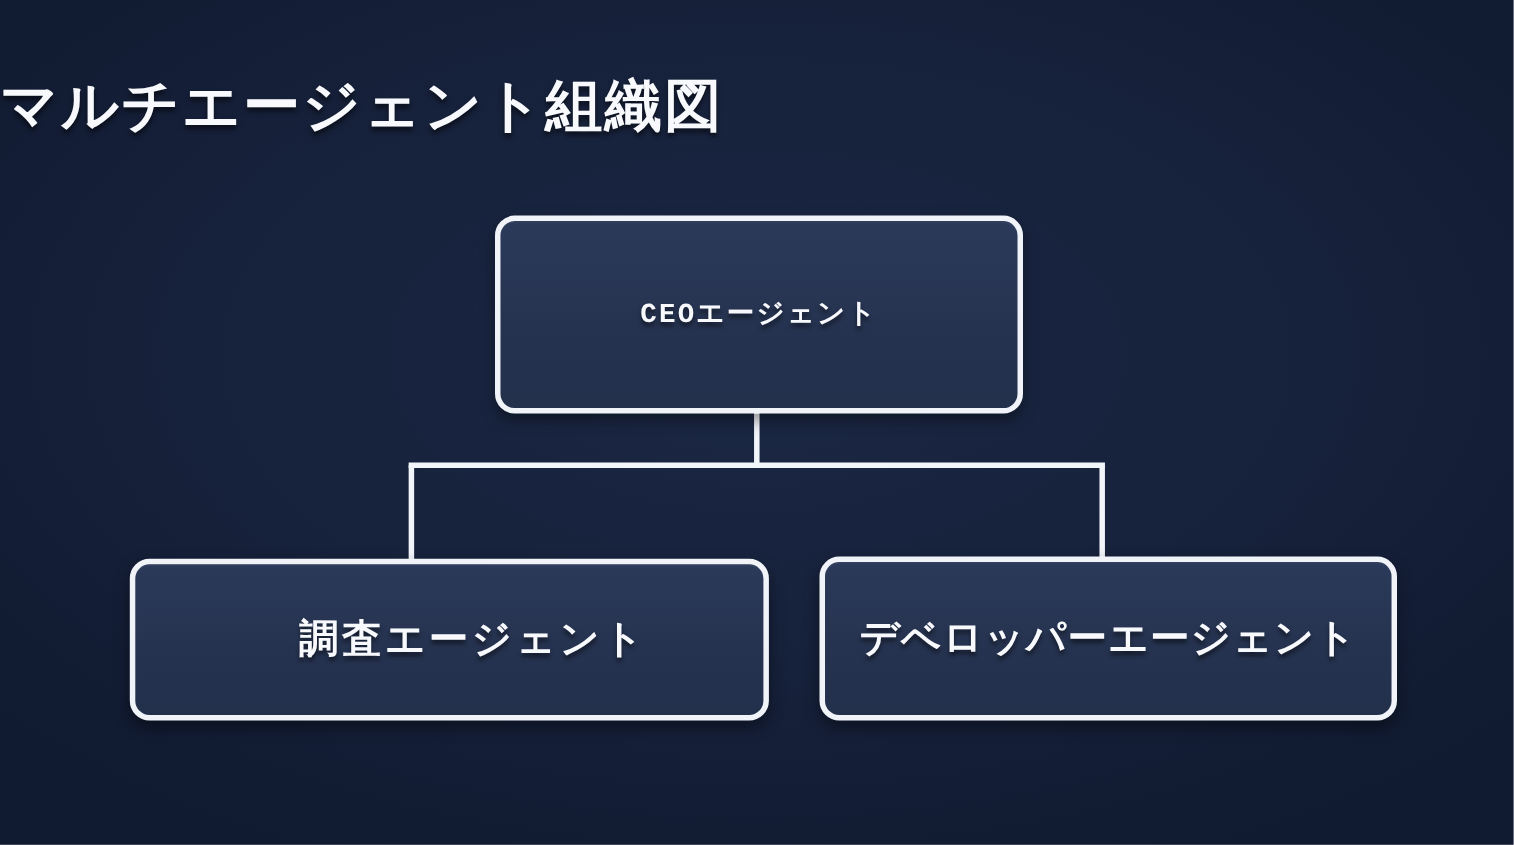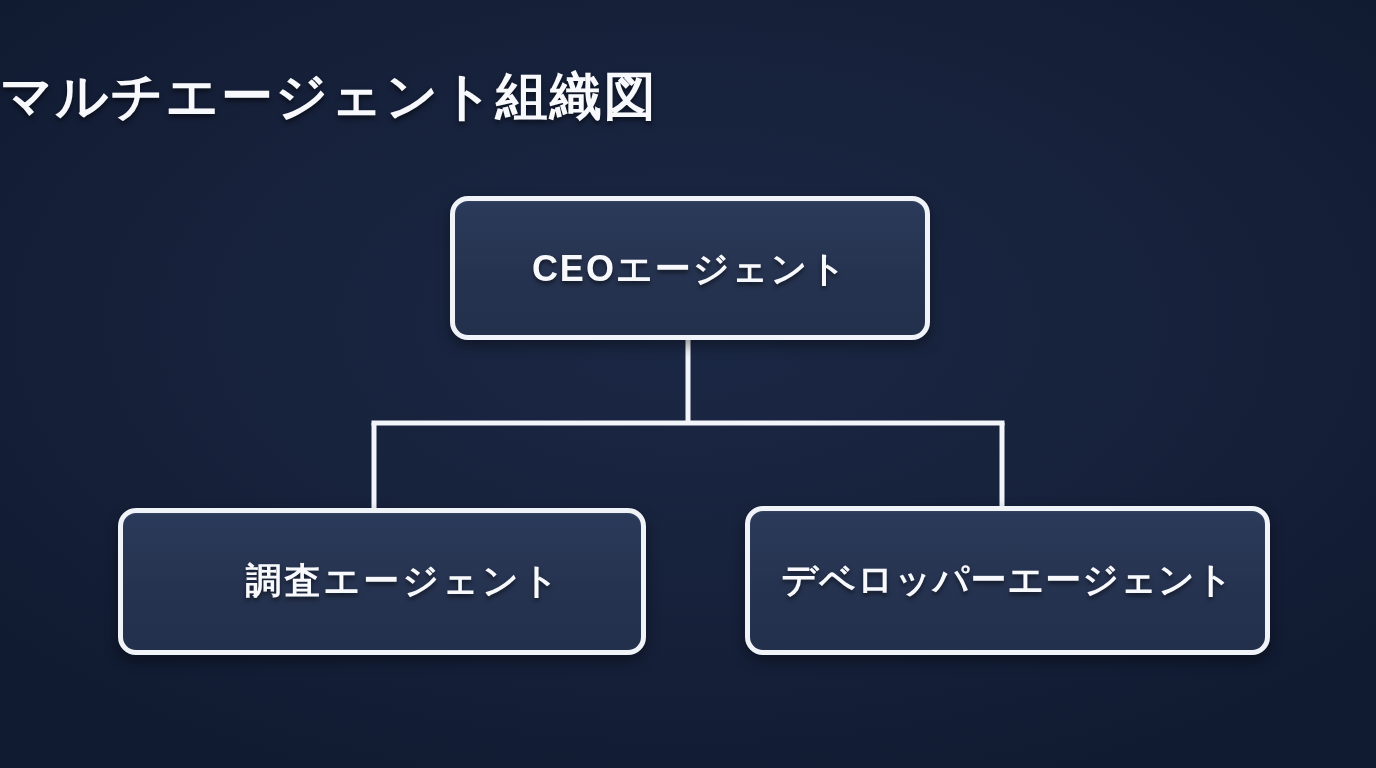--- a/index.html
+++ b/index.html
@@ -59,28 +59,29 @@
     border: 5px solid var(--node-border);
     border-radius: 18px;
     box-shadow: 0 6px 14px rgba(0,0,0,0.40), inset 0 1px 2px rgba(255,255,255,0.06);
     color: var(--text);
     font-weight: 800;
     text-align: center;
     text-shadow: 0 3px 4px rgba(0,0,0,0.5);
   }
   .node-ceo {
     left: 450px; top: 196px;
-    width: 480px; height: 144px;
-    font-size: 36px;
+    width: 480px; height: 180px;
+    font-size: 25px;
     line-height: 47px;
     letter-spacing: 2px;
+    font-family: Liberation Mono, monospace;
   }
   .node-research {
     left: 118px; top: 508px;
-    width: 528px; height: 147px;
+    width: 581px; height: 147px;
     font-size: 36px;
     letter-spacing: 3px;
     padding-left: 43px;
   }
   .node-developer {
     left: 745px; top: 506px;
     width: 525px; height: 149px;
     font-size: 36px;
     letter-spacing: 1px;
   }

